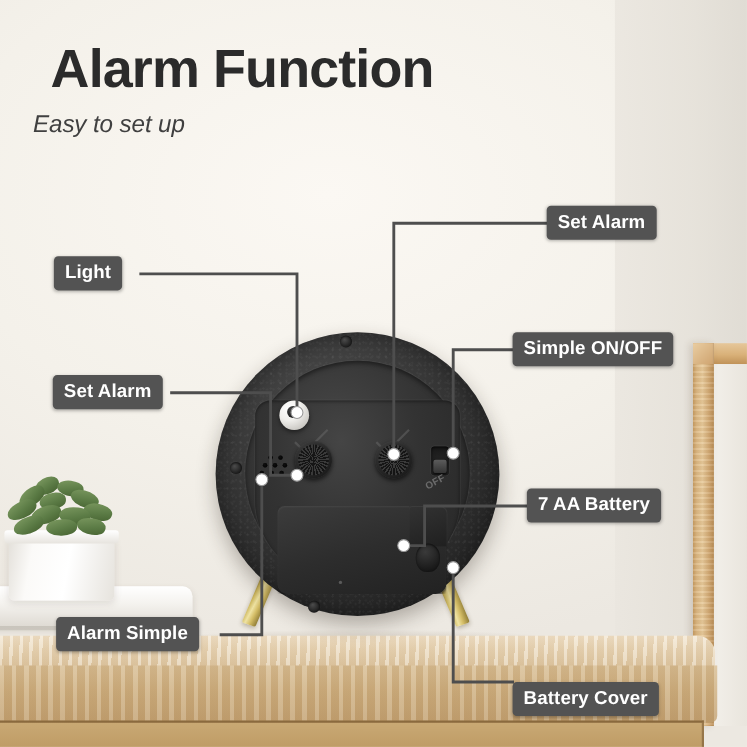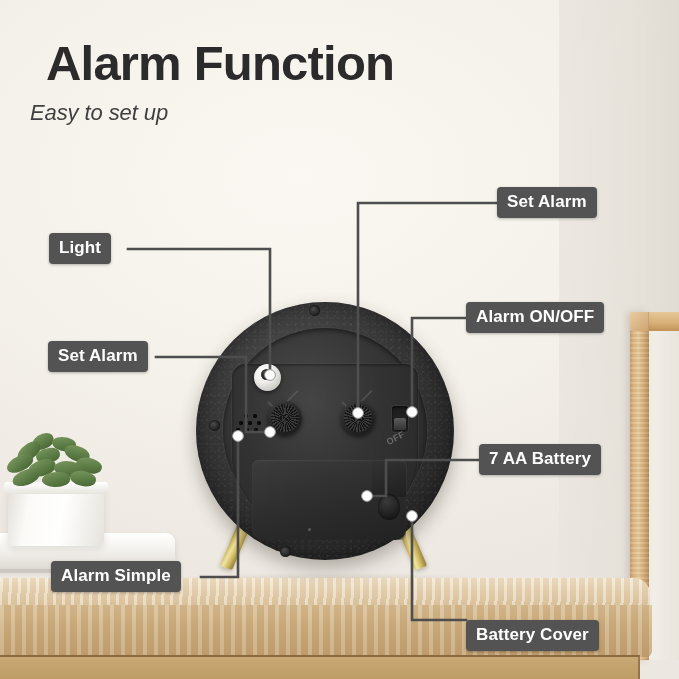--- a/index.html
+++ b/index.html
@@ -386,19 +386,19 @@
 
 <div id="title">Alarm Function</div>
 <div id="subtitle">Easy to set up</div>
 
 <div class="label" style="left:32px;  top:233px;margin-left:17px;">Light</div>
 
 <div class="label" style="left:48px;  top:341px;">Set Alarm</div>
 
 <div class="label" style="left:497px; top:187px;">Set Alarm</div>
 
-<div class="label" style="left:466px; top:302px;">Alarm ON/OFF</div>
+<div class="label" style="left:466px; top:302px;">Simple ON/OFF</div>
 
 <div class="label" style="left:479px; top:444px;">7 AA Battery</div>
 
 <div class="label" style="left:466px; top:604px;margin-top:16px;">Battery Cover</div>
 
 <div class="label" style="left:51px;  top:561px;">Alarm Simple</div>
 
 </body></html>

